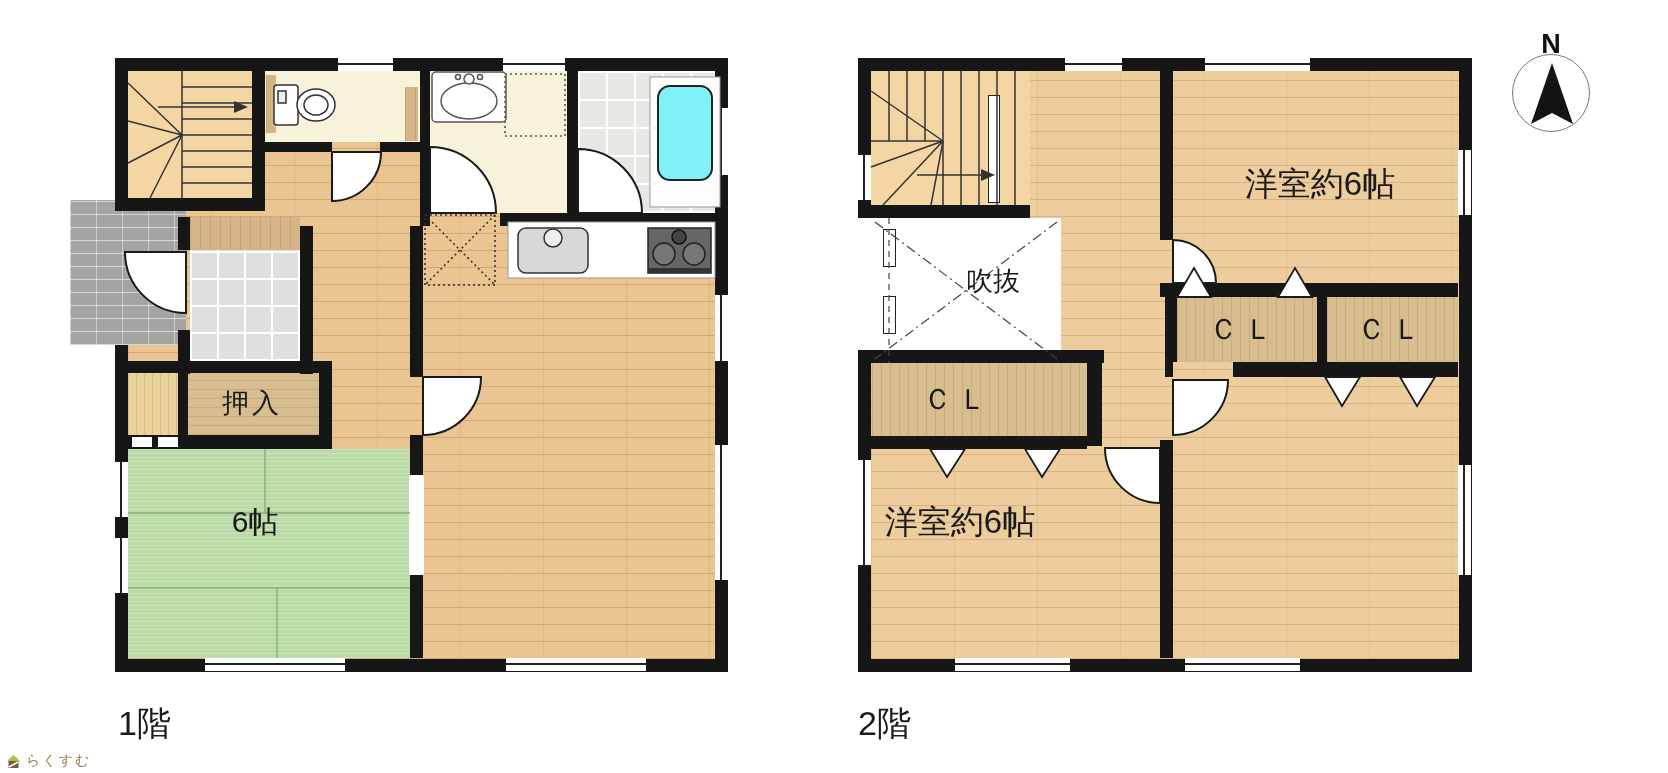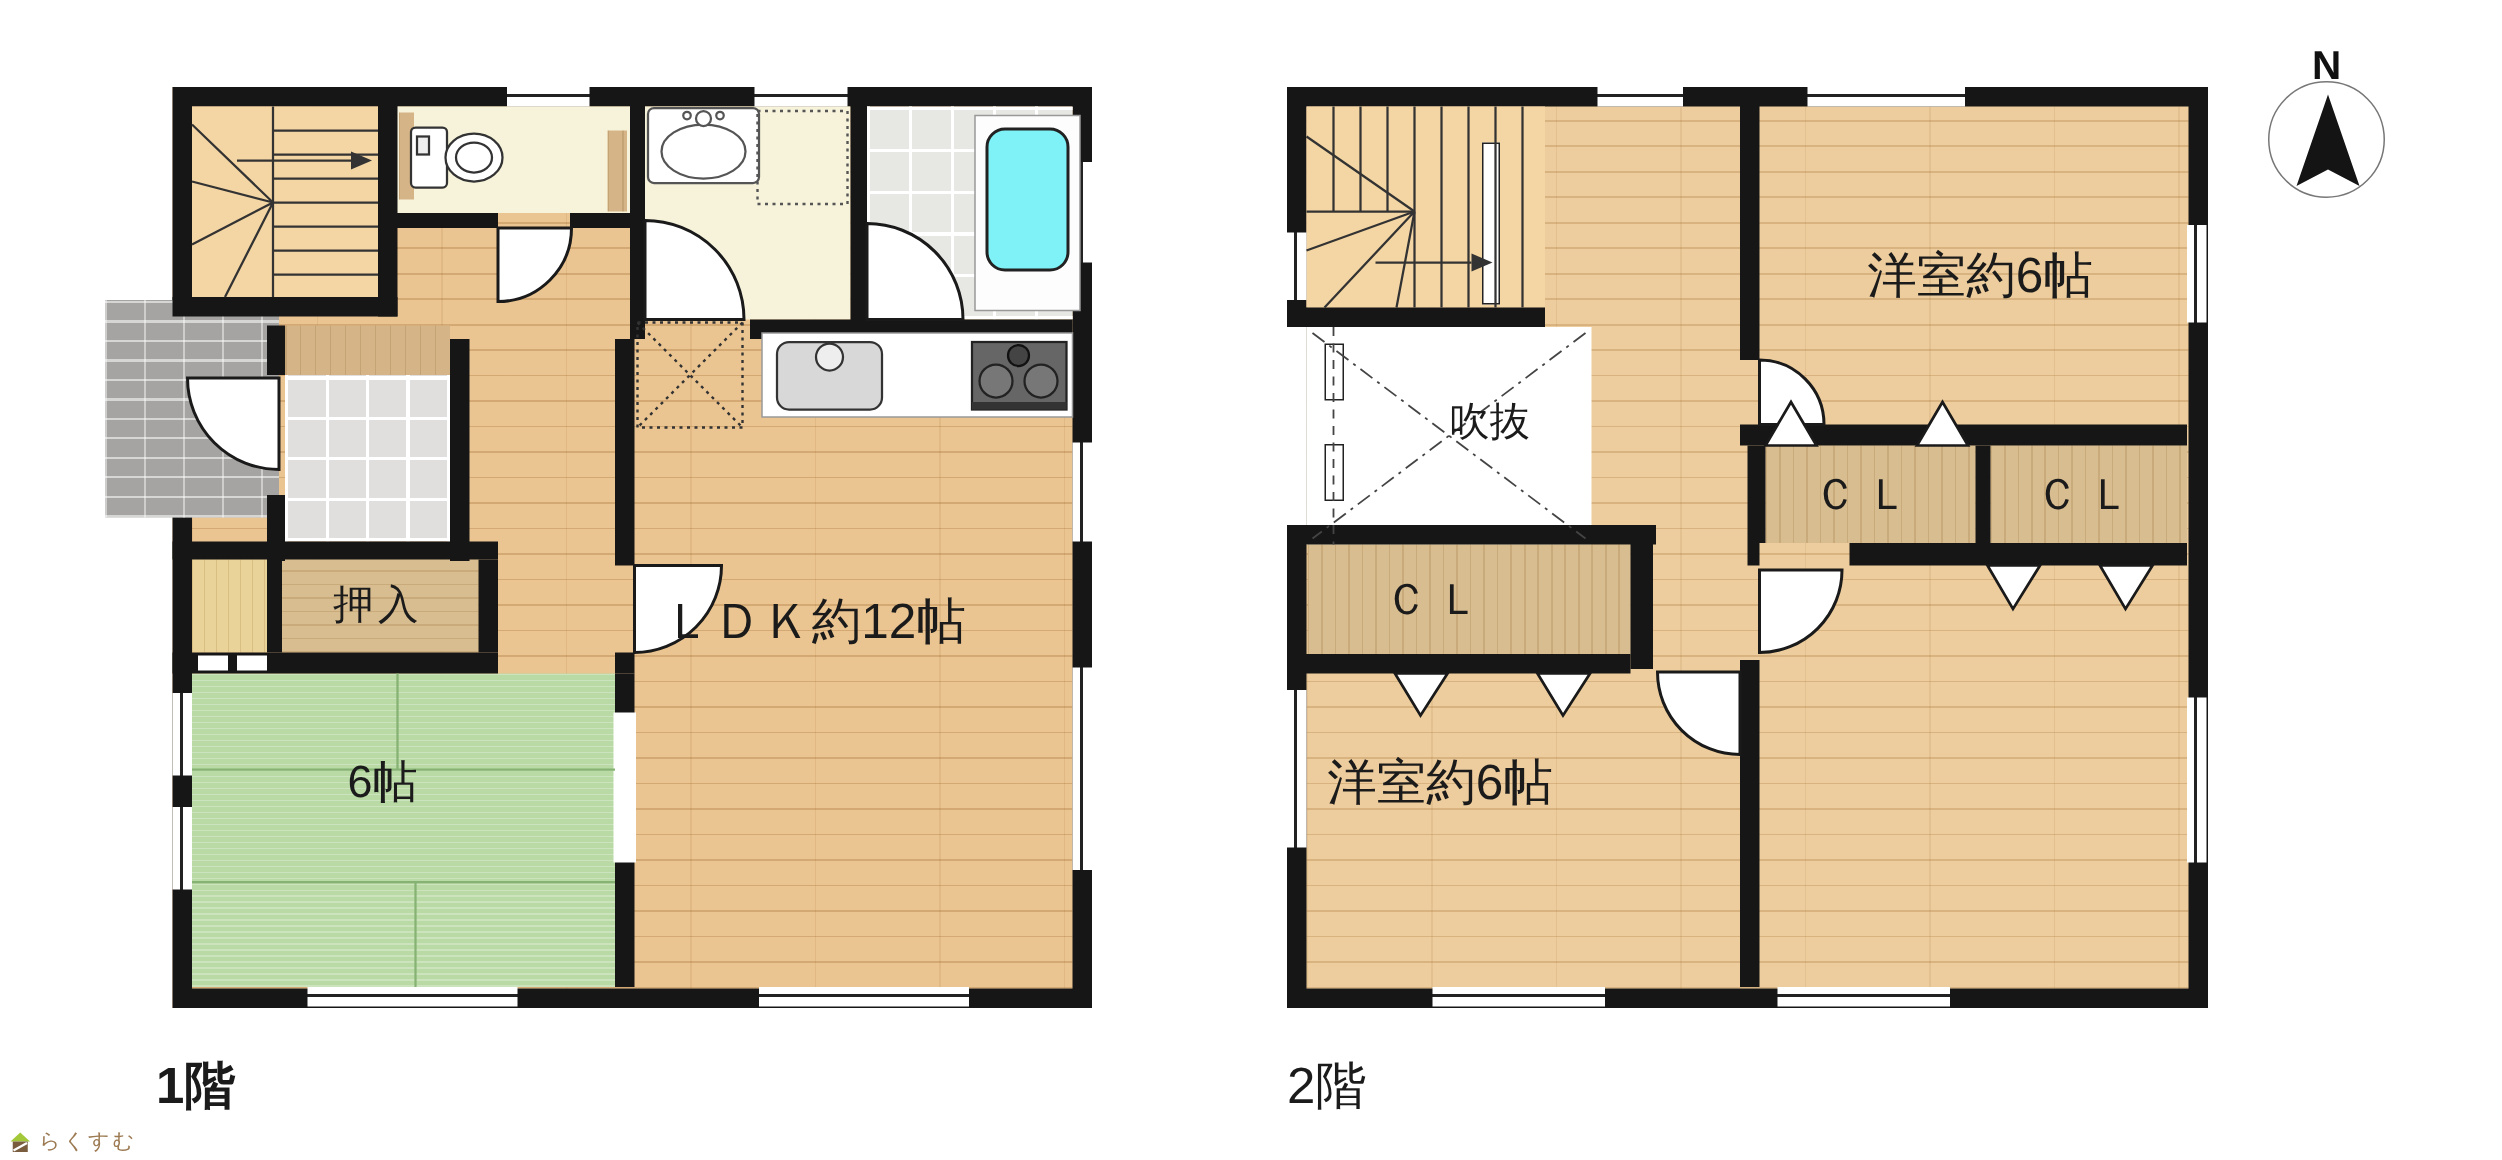--- a/index.html
+++ b/index.html
@@ -162,21 +162,20 @@
           <path d="M297 144 L367 214 M367 144 L297 214"></path>
         </g>
 
         <g stroke="#86b373" stroke-width="1.5">
           <path d="M0 442 H282 M0 517 H282 M137 378 V442 M149 517 V587"></path>
         </g>
       </svg>
 
       <div class="lbl" style="left:124px;top:332px;font-size:27px;letter-spacing:3px;">押入</div>
       <div class="lbl" style="left:127px;top:451px;font-size:30px;">6帖</div>
-      <div class="lbl" style="left:415px;top:344px;font-size:33px;">ＬＤＫ約12帖</div>
     </div>
   </div>
 
   <div class="floor wood2" style="left:858px;top:58px;width:614px;height:614px;">
     <div class="inner">
 
       <div class="room stairsbg" style="left:0;top:0;width:159px;height:134px;"></div>
       <div class="room voidarea" style="left:0;top:147px;width:190px;height:145px;"></div>
       <div class="opening" style="left:-13px;top:147px;width:13px;height:132px;"></div>
       <div class="post" style="left:12px;top:158px;width:13px;height:38px;"></div>
@@ -248,21 +247,21 @@
     </div>
   </div>
 
   <div class="abs nlabel lbl" style="left:1551px;top:44px;">N</div>
   <div class="compass-circle" style="left:1512px;top:54px;width:78px;height:78px;">
     <svg class="overlay" width="78" height="78" viewBox="0 0 78 78">
       <polygon points="39,8 18,69 39,58 60,69" fill="#141414"></polygon>
     </svg>
   </div>
 
-  <div class="abs floorlabel" style="left:104px;top:701px;font-weight:bold;">1階</div>
+  <div class="abs floorlabel" style="left:118px;top:701px;">1階</div>
   <div class="abs floorlabel" style="left:858px;top:701px;">2階</div>
 
   <div class="abs" style="left:6px;top:752px;display:flex;align-items:center;gap:5px;">
     <svg width="15" height="15" viewBox="0 0 15 15">
       <polygon points="1,7 7.5,1 14,7" fill="#a3c93a"></polygon>
       <rect x="2.5" y="7" width="10" height="7" fill="#7a5c3e"></rect>
       <path d="M3 13 L12 8" stroke="#fff" stroke-width="1.5" fill="none"></path>
     </svg>
     <span class="logotext">らくすむ</span>
   </div>

